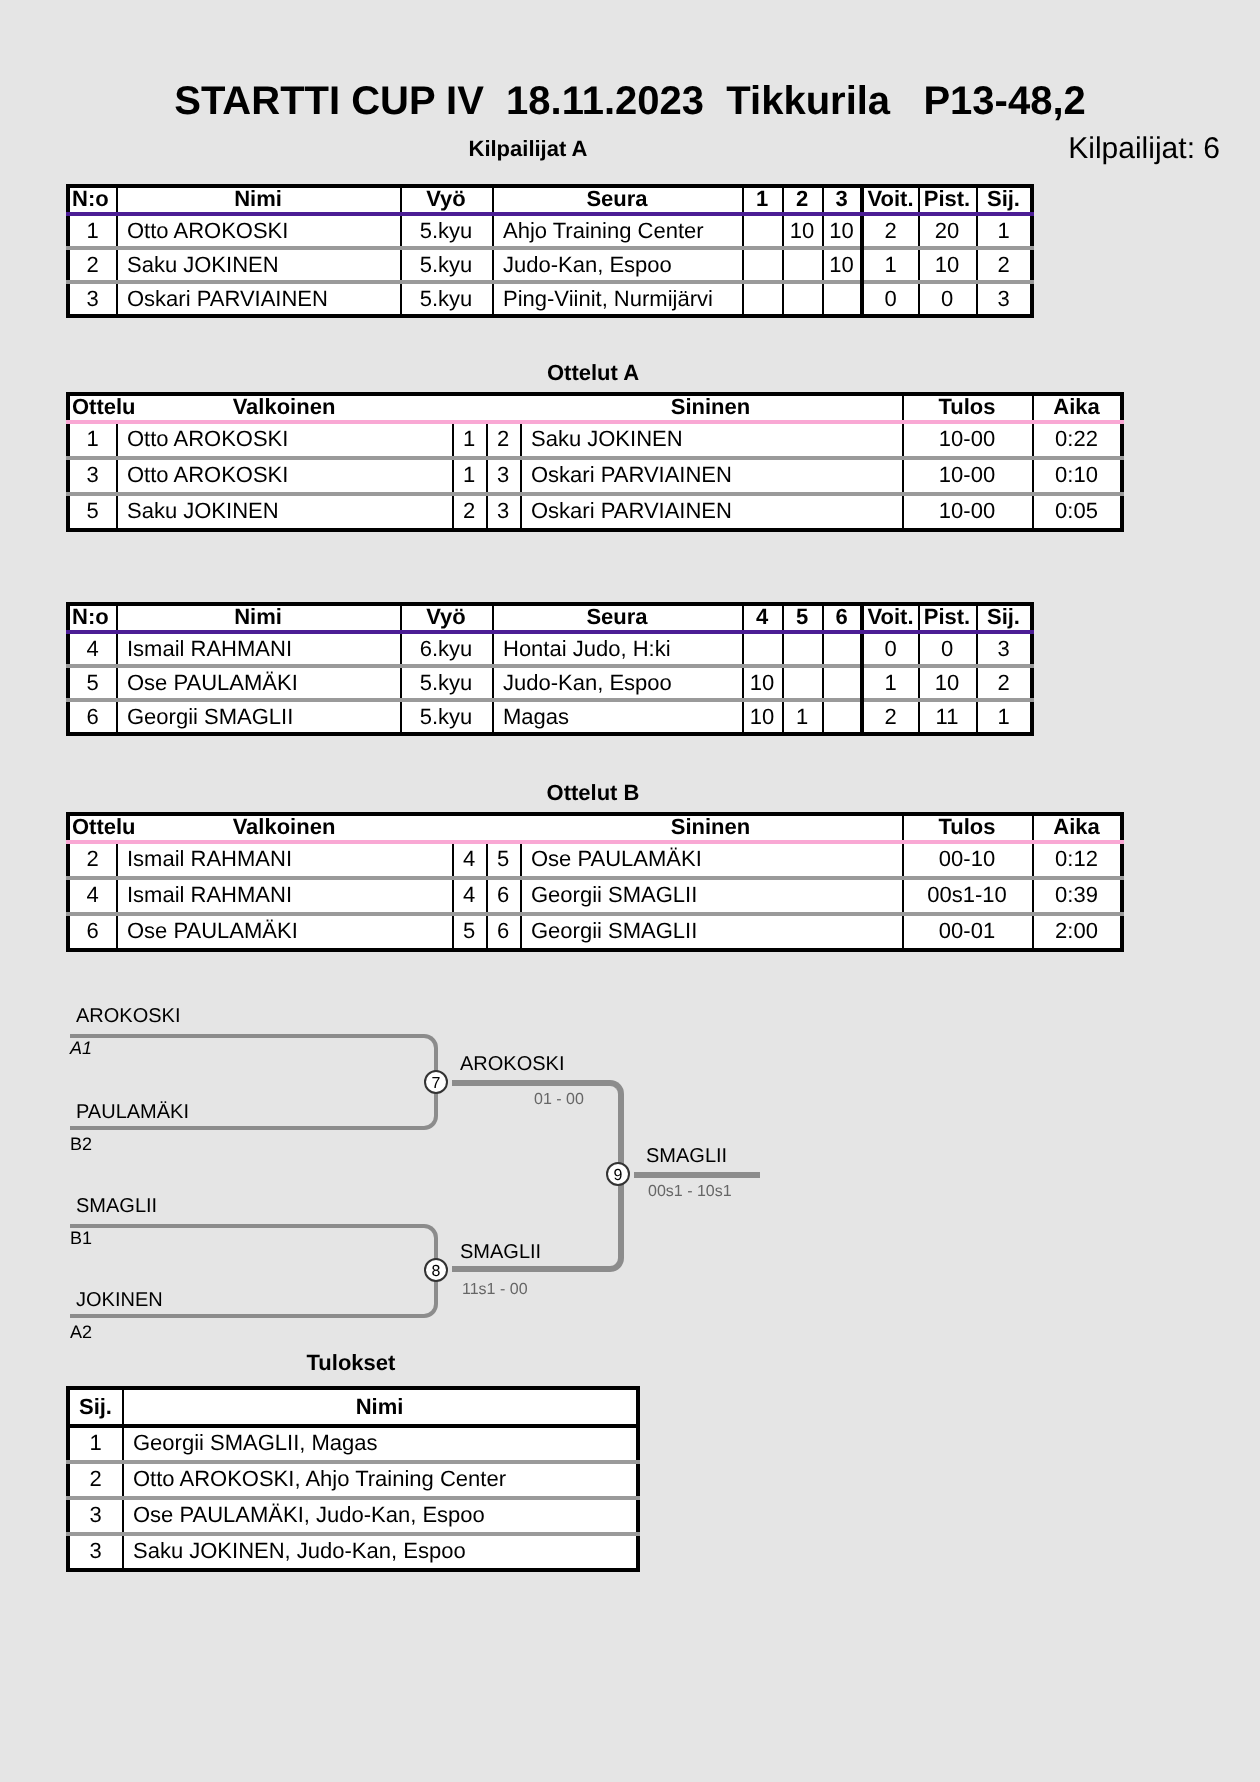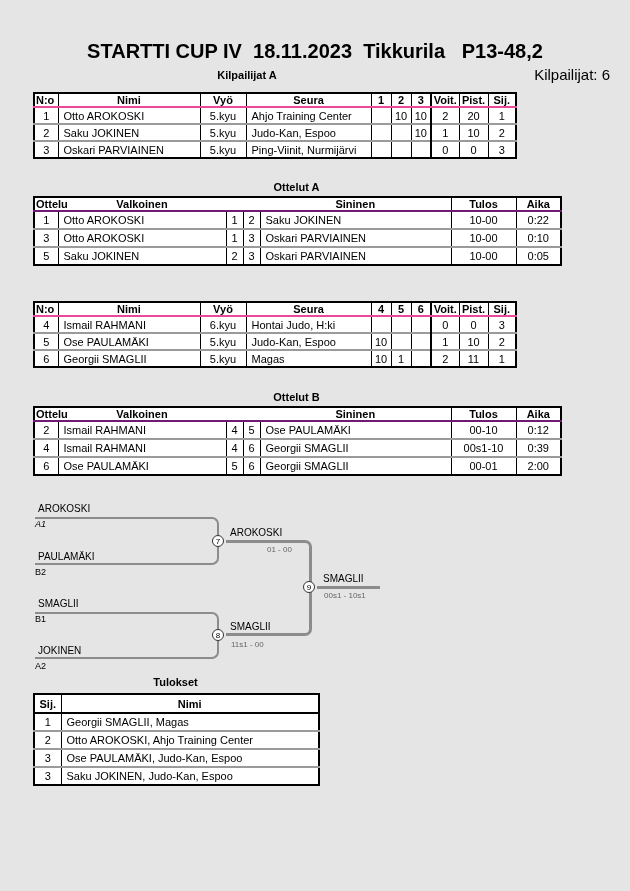--- a/index.html
+++ b/index.html
@@ -15,29 +15,29 @@
 
   table { position: absolute; border-collapse: collapse; table-layout: fixed; font-size: 11px; background: #fff; }
   th, td { overflow: hidden; white-space: nowrap; vertical-align: middle; }
   th { font-weight: bold; }
   .lt { text-align: left; padding-left: 5px; }
   .ct { text-align: center; }
   .hl { text-align: left; padding-left: 1px; overflow: visible; }
 
   
   .pool { border: 2px solid #000; }
-  .pool th { height: 13px; border-bottom: 2px solid #ec4899; }
+  .pool th { height: 13px; border-bottom: 2px solid #4c1d95; }
   .pool td { height: 17px; }
   .pool th + th, .pool td + td { border-left: 1px solid #000; }
   .pool .thick { border-left: 2px solid #000 !important; }
   .pool tbody tr + tr td { border-top: 2px solid #9a9a9a; }
 
   
   .match { border: 2px solid #000; }
-  .match th { height: 14px; border-bottom: 2px solid #701a75; text-align: center; }
+  .match th { height: 14px; border-bottom: 2px solid #f9a8d4; text-align: center; }
   .match td { height: 18px; }
   .match td + td { border-left: 1px solid #000; }
   .match th.bl { border-left: 1px solid #000; }
   .match tbody tr + tr td { border-top: 2px solid #9a9a9a; }
 
   
   .res { border: 2px solid #000; }
   .res th { height: 19px; border-bottom: 2px solid #000; }
   .res td { height: 18px; }
   .res th + th, .res td + td { border-left: 1px solid #000; }
@@ -58,21 +58,21 @@
               background: #fff; font-size: 8px; line-height: 11px; text-align: center; z-index: 2; }
 </style>
 </head>
 <body>
 
 <div class="page">
 
   <div class="title">STARTTI CUP IV  18.11.2023  Tikkurila   P13-48,2</div>
   <div class="note">Kilpailijat: 6</div>
 
-  <div class="sec-title" style="left:20px; top:69px; width:454px;">Kilpailijat A</div>
+  <div class="sec-title" style="left:37px; top:69px; width:454px;">Kilpailijat A</div>
   <table class="pool" style="left:33px; top:92px; width:482px;">
     <colgroup>
         <col style="width:24px">
         <col style="width:142px">
         <col style="width:46px">
         <col style="width:125px">
         <col style="width:20px">
         <col style="width:20px">
         <col style="width:20px">
         <col style="width:28px">

